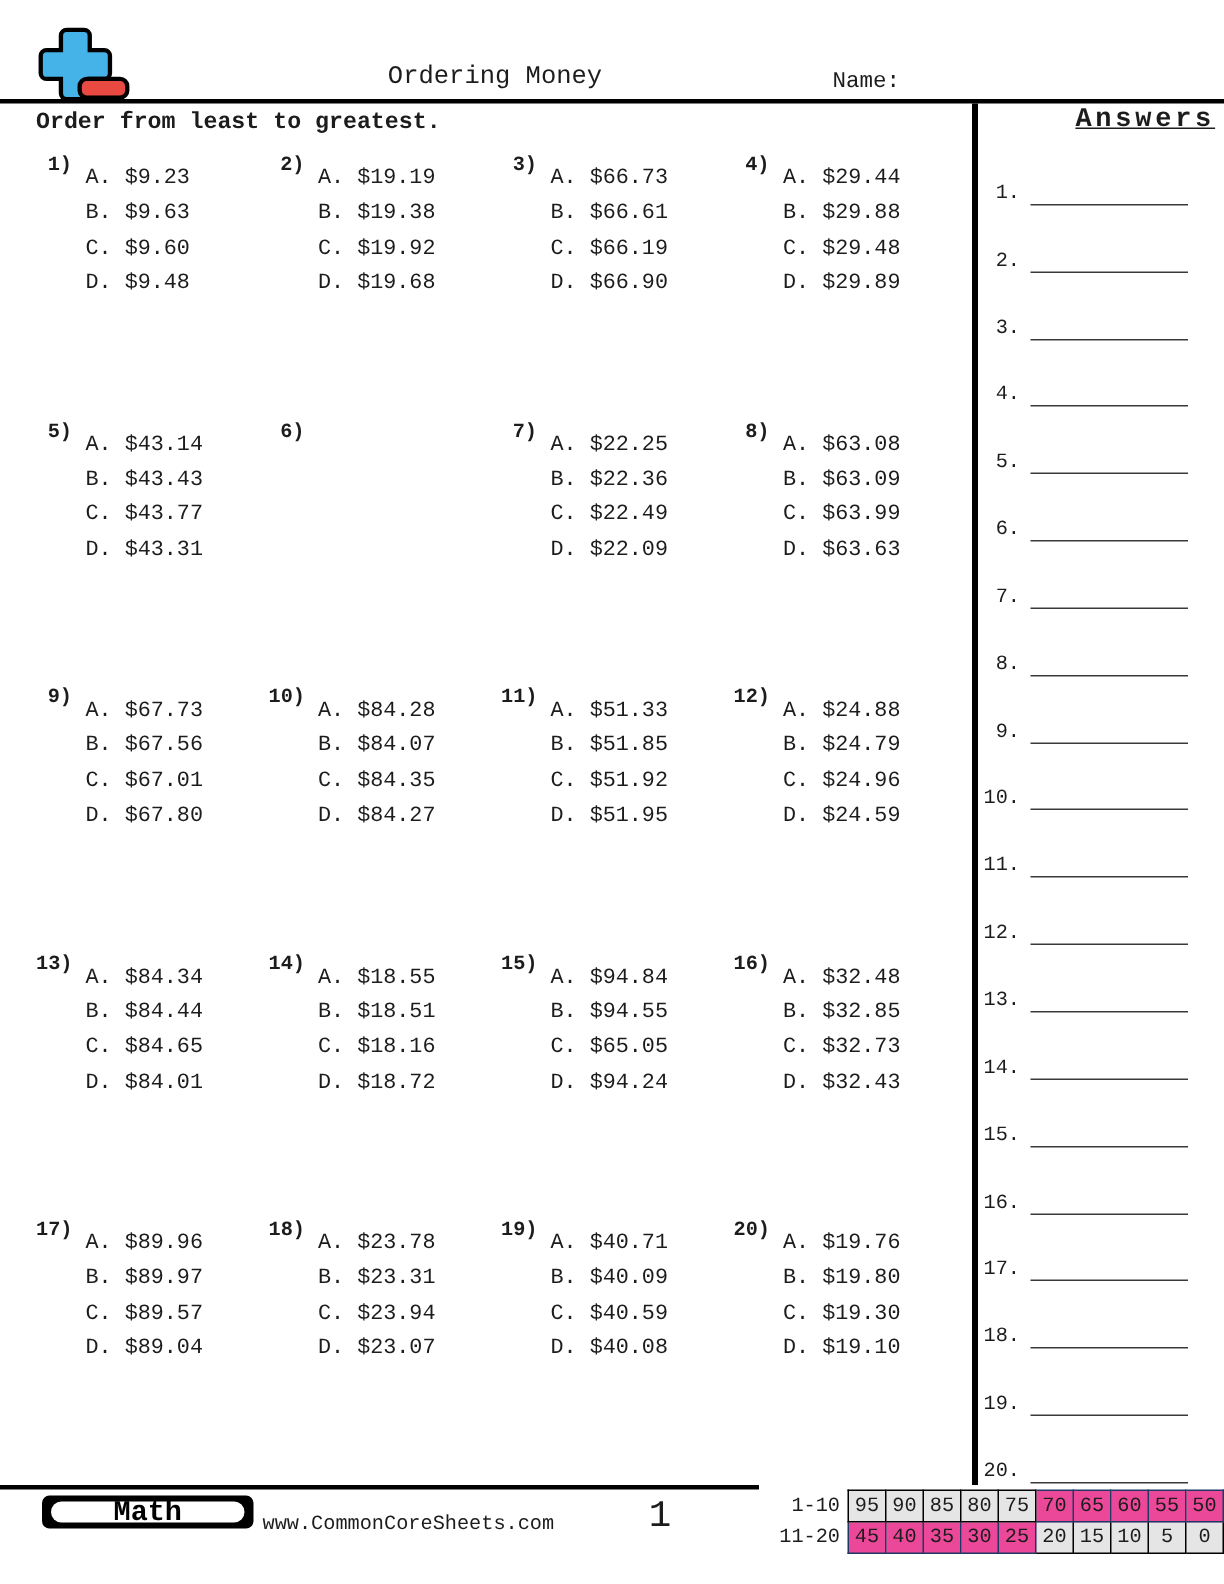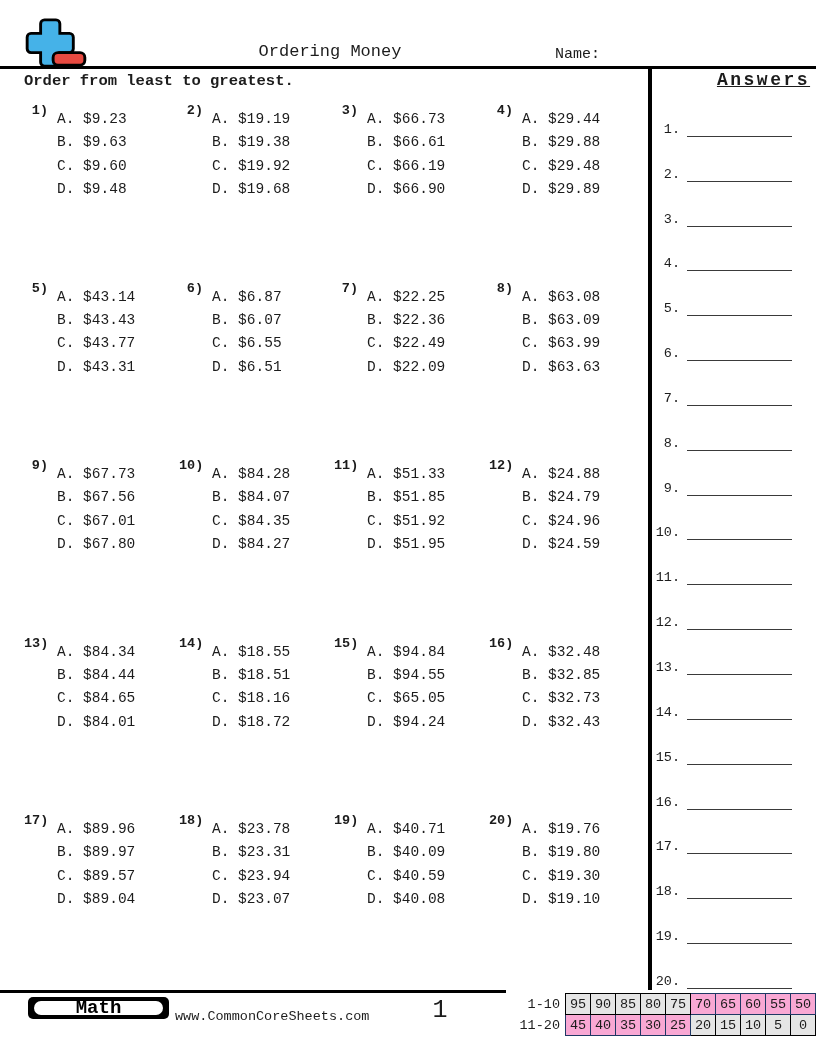--- a/index.html
+++ b/index.html
@@ -39,21 +39,21 @@
     background:#000;border-radius:5px;}
   .math-pill{position:absolute;left:6px;right:6px;top:4px;bottom:4px;background:#fff;
     border-radius:14px;display:flex;align-items:center;justify-content:center;
     font-size:19px;font-weight:700;color:#000;}
   .site-url{position:absolute;left:175px;top:1009px;font-size:13.5px;}
   .page-num{position:absolute;left:380px;top:996px;width:120px;text-align:center;font-size:25px;}
   .score-table{position:absolute;left:514px;top:993px;border-collapse:collapse;}
   .score-table td{height:20px;font-size:13.5px;text-align:center;padding:0;}
   .score-label{border:none;padding-right:5px !important;width:46px;text-align:right !important;font-size:13px;margin-top:20px;}
   .score-cell{width:24px;border:1.6px solid #000;background:#e5e5e5;}
-  .score-cell.shaded{background:#f9a8d4;border-color:#1f3864;}
+  .score-cell.shaded{background:#ec4899;border-color:#1f3864;}
 </style>
 </head>
 <body>
 
 <div class="page">
 
   <div class="logo">
     <svg width="64" height="50" viewBox="0 0 66 52" aria-hidden="true">
       <path d="M 21 2 h 12 a 4 4 0 0 1 4 4 v 10 h 10 a 4 4 0 0 1 4 4 v 12 a 4 4 0 0 1 -4 4 h -10 v 10 a 4 4 0 0 1 -4 4 h -12 a 4 4 0 0 1 -4 -4 v -10 H 7 a 4 4 0 0 1 -4 -4 V 20 a 4 4 0 0 1 4 -4 h 10 V 6 a 4 4 0 0 1 4 -4 z" fill="#45b2e8" stroke="#000" stroke-width="3"></path>
       <rect x="30" y="36" width="33" height="13" rx="5" fill="#e84a41" stroke="#000" stroke-width="3"></rect>
@@ -105,26 +105,20 @@
         <div class="pnum">5)</div>
         <div class="popts">
           <div>A. $43.14</div>
           <div>B. $43.43</div>
           <div>C. $43.77</div>
           <div>D. $43.31</div>
         </div>
       </div>
       <div class="problem">
         <div class="pnum">6)</div>
-        <div class="popts">
-          <div>A. $6.87</div>
-          <div>B. $6.07</div>
-          <div>C. $6.55</div>
-          <div>D. $6.51</div>
-        </div>
       </div>
       <div class="problem">
         <div class="pnum">7)</div>
         <div class="popts">
           <div>A. $22.25</div>
           <div>B. $22.36</div>
           <div>C. $22.49</div>
           <div>D. $22.09</div>
         </div>
       </div>

